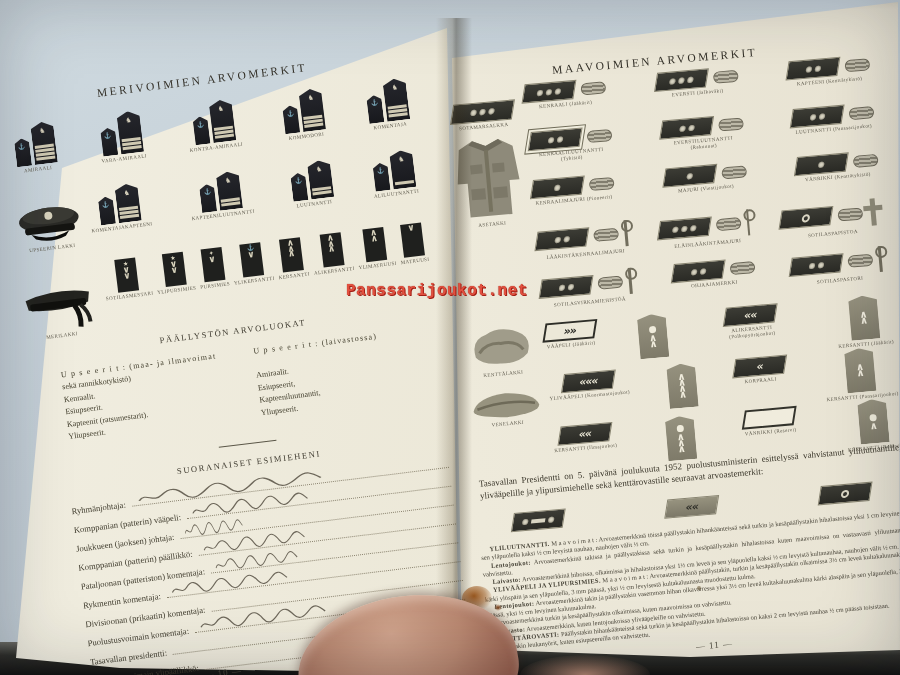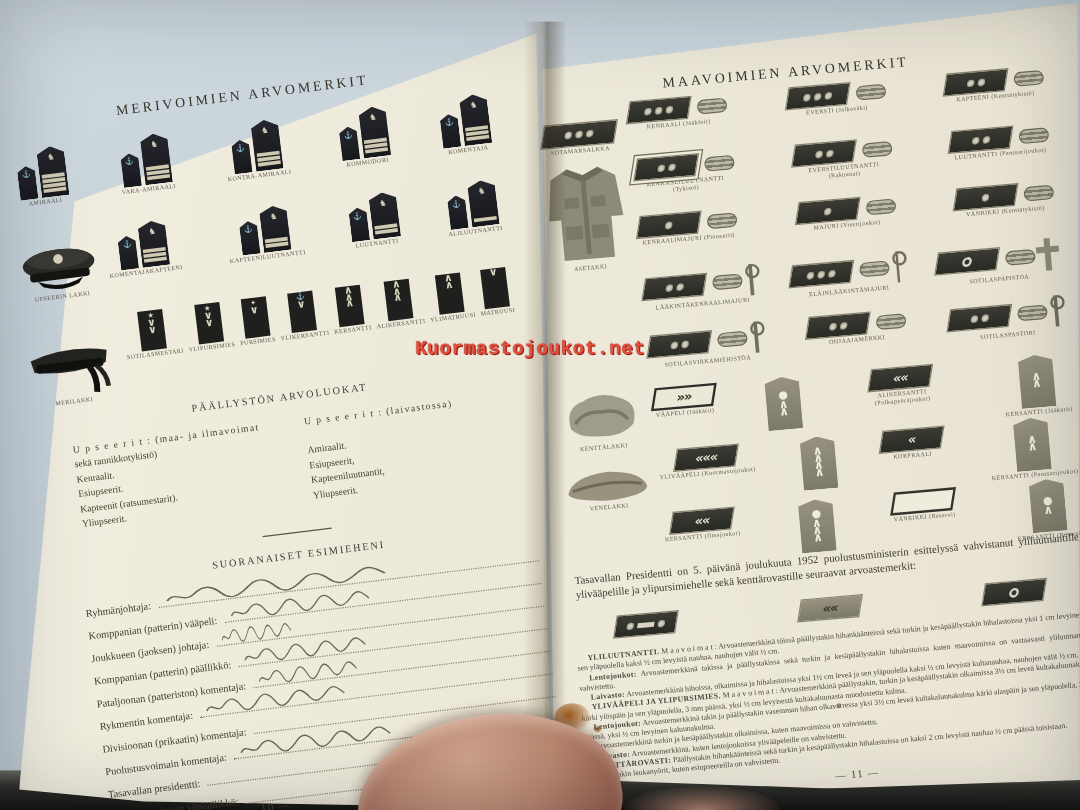--- a/index.html
+++ b/index.html
@@ -777,15 +777,15 @@
       </div>
     <div class="pnum" style="top:630px;left:208px;">—  11  —</div>
   </div>
 
   <div id="gutter" class="noi"></div>
   <div class="stain" id="stain1"></div>
   <div class="stain" id="stain2"></div>
   <div class="stain" id="speck1"></div>
   <div id="thumb"></div>
   <div id="knuckle" class="noi"></div>
-  <div id="watermark">Kuormastojoukot.net</div>
+  <div id="watermark">Panssarijoukot.net</div>
   <div id="vignette" class="noi"></div>
 </div>
 
 </body></html>

